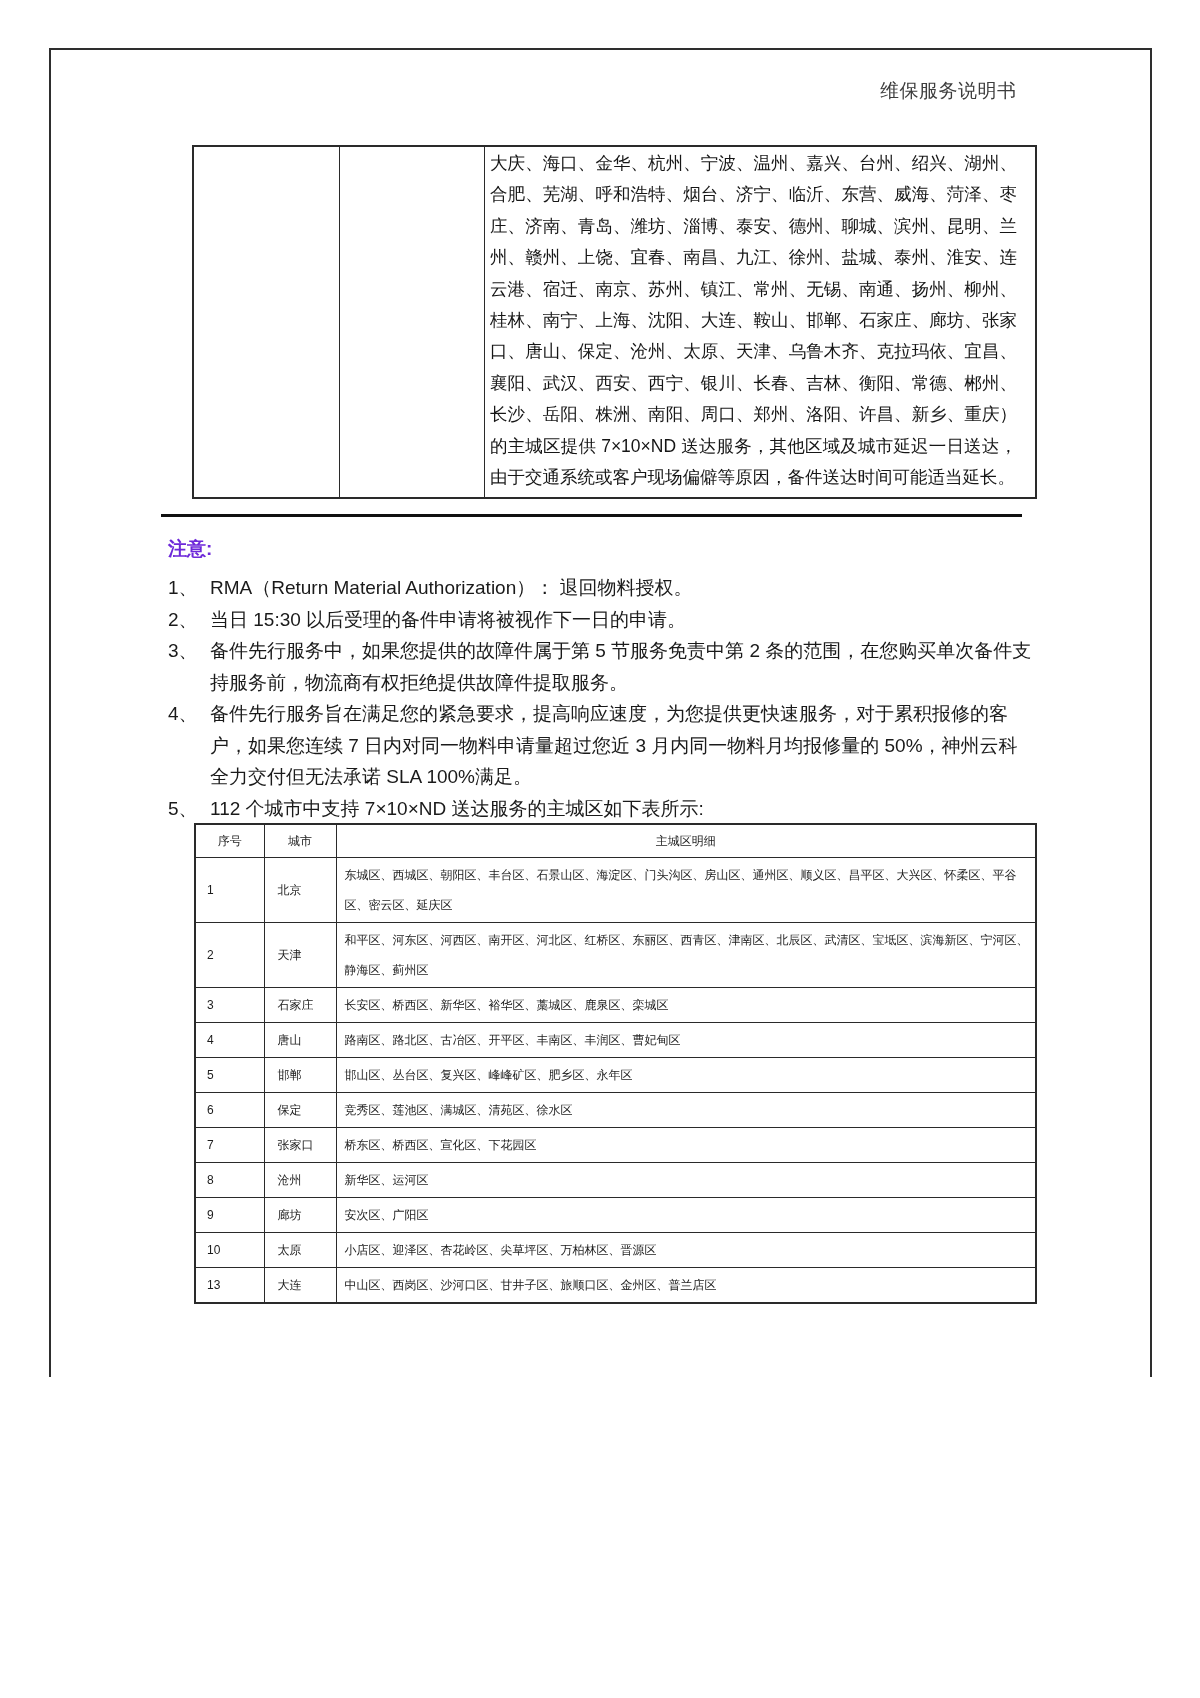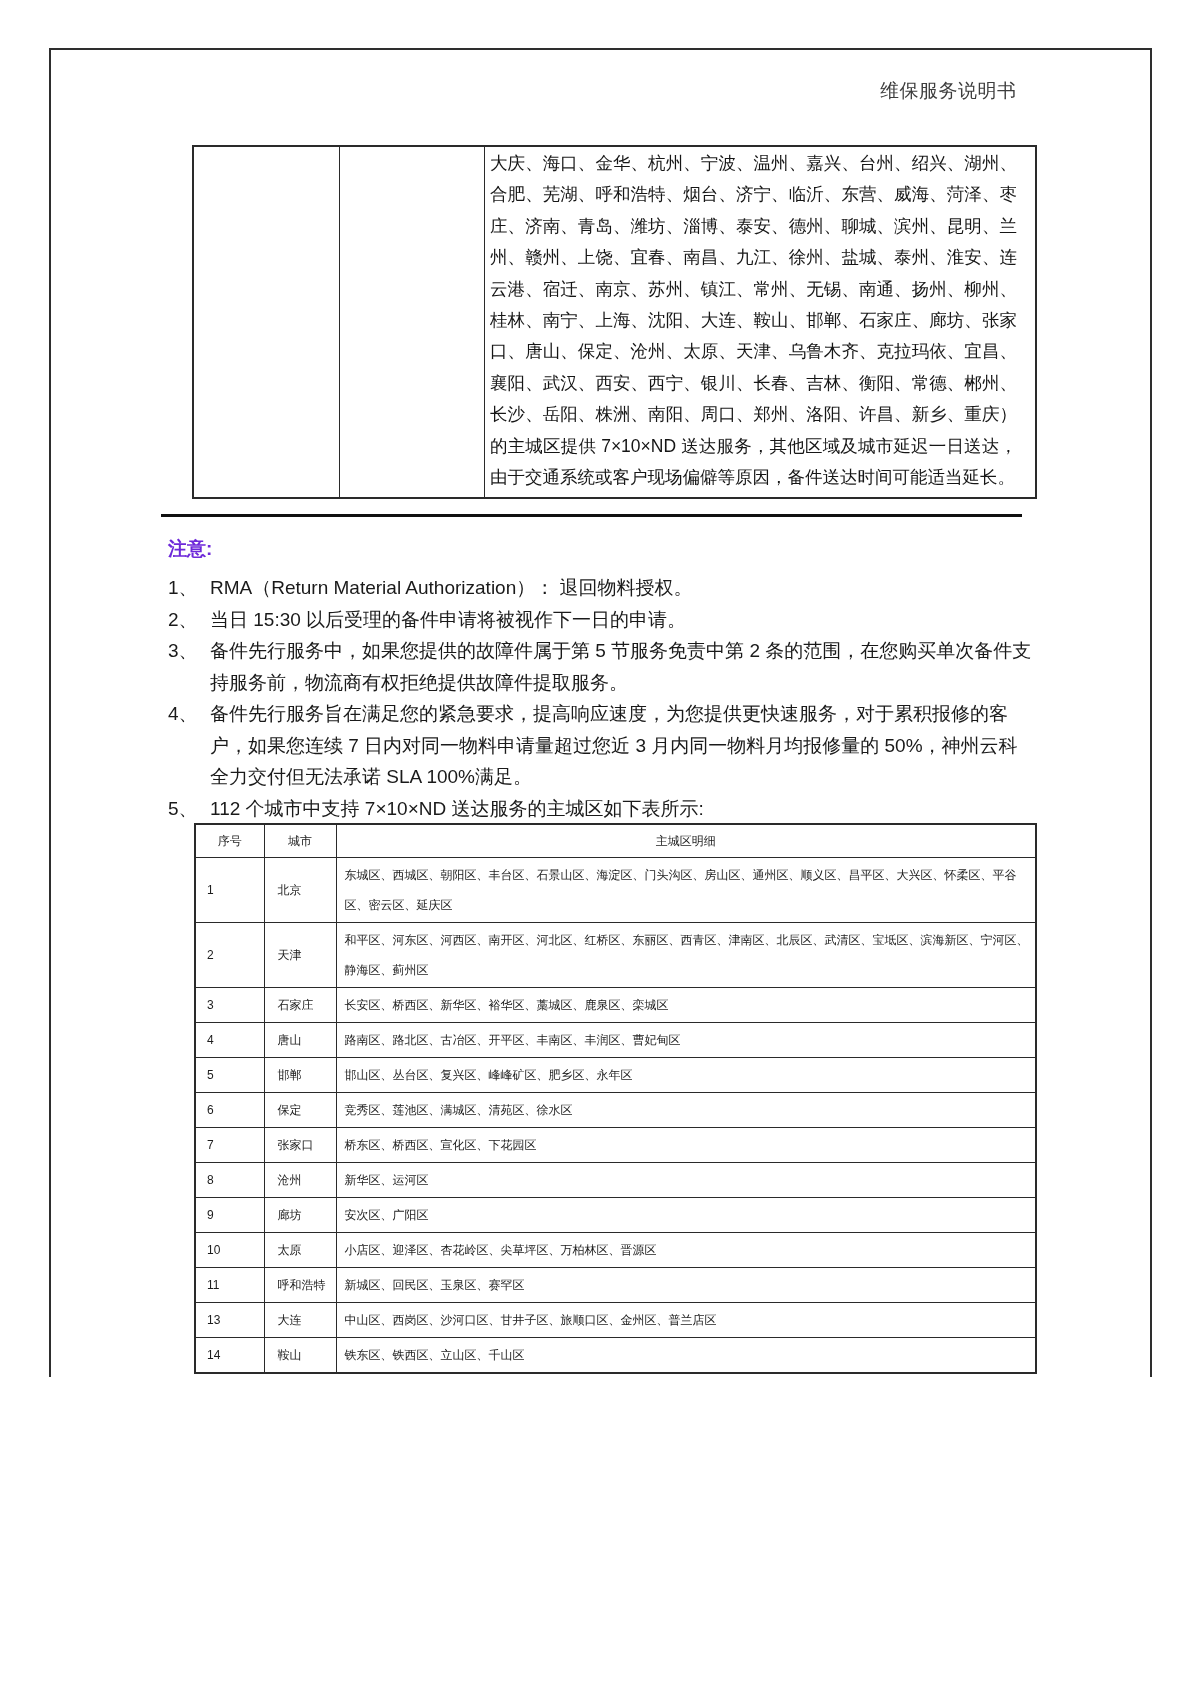--- a/index.html
+++ b/index.html
@@ -161,30 +161,20 @@
       <td class="no">9</td>
       <td class="city">廊坊</td>
       <td class="detail">安次区、广阳区</td>
     </tr>
     <tr>
       <td class="no">10</td>
       <td class="city">太原</td>
       <td class="detail">小店区、迎泽区、杏花岭区、尖草坪区、万柏林区、晋源区</td>
     </tr>
     <tr>
-      <td class="no">11</td>
-      <td class="city">呼和浩特</td>
-      <td class="detail">新城区、回民区、玉泉区、赛罕区</td>
-    </tr>
-    <tr>
       <td class="no">13</td>
       <td class="city">大连</td>
       <td class="detail">中山区、西岗区、沙河口区、甘井子区、旅顺口区、金州区、普兰店区</td>
-    </tr>
-    <tr>
-      <td class="no">14</td>
-      <td class="city">鞍山</td>
-      <td class="detail">铁东区、铁西区、立山区、千山区</td>
     </tr>
   </tbody>
     </table>
 
 </div>
 
 </body></html>

